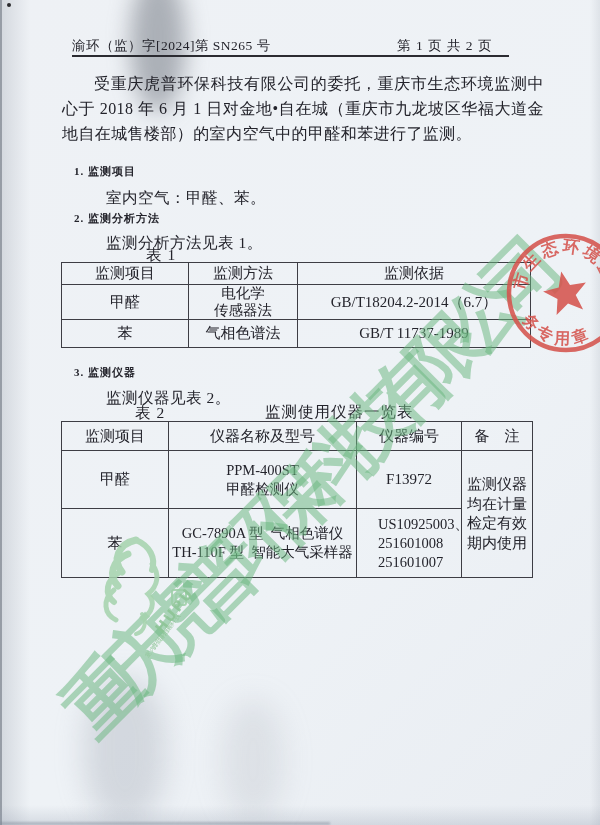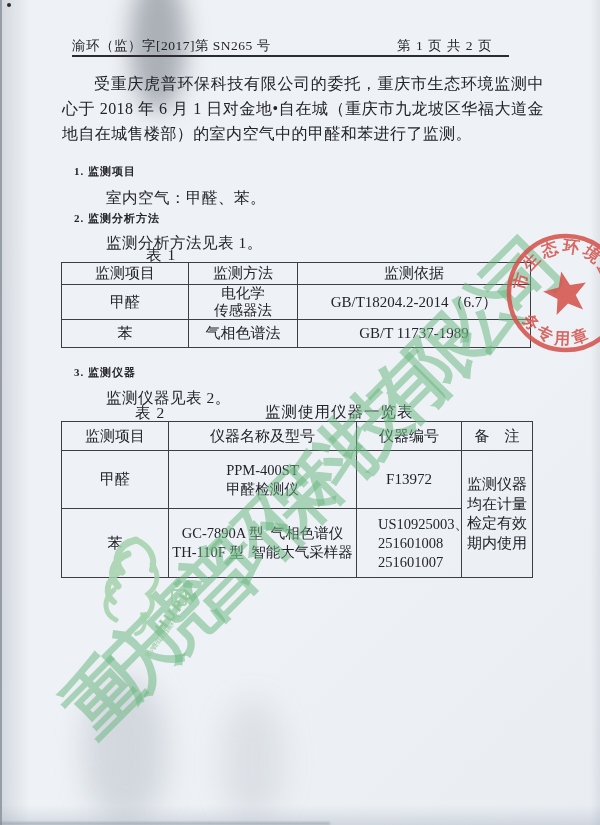--- a/index.html
+++ b/index.html
@@ -91,21 +91,21 @@
     </g>
     <g stroke="#9ccfa6" fill="none">
       <rect x="94" y="56" width="14" height="15" rx="2" stroke-width="2"></rect>
       <path d="M98,60 L104,60 M98,60 L98,67 M101,63 L104,63" stroke-width="1.5"></path>
     </g>
     <text transform="translate(84,100) rotate(-52)" font-family="DejaVu Sans, sans-serif" font-weight="bold" font-size="14" letter-spacing="2" fill="#8cc494">HUPU</text>
     <text transform="translate(76,116) rotate(-52)" font-family="DejaVu Sans, sans-serif" font-size="6.5" letter-spacing="1" fill="#8cc494">虎普环保科技</text>
     <text transform="translate(70,124) rotate(-52)" font-family="DejaVu Sans, sans-serif" font-size="6" letter-spacing="1" fill="#8cc494">室内环境治理</text>
   </svg>
 
-  <div class="hdr-left">渝环（监）字[2017]第 SN265 号</div>
+  <div class="hdr-left">渝环（监）字[2024]第 SN265 号</div>
   <div class="hdr-right">第 1 页 共 2 页</div>
   <div class="hdr-rule"></div>
 
   <div class="intro">受重庆虎普环保科技有限公司的委托，重庆市生态环境监测中心于 2018 年 6 月 1 日对金地•自在城（重庆市九龙坡区华福大道金地自在城售楼部）的室内空气中的甲醛和苯进行了监测。</div>
 
   <div class="sec-title s1t">1. 监测项目</div>
   <div class="sec-body s1b">室内空气：甲醛、苯。</div>
 
   <div class="sec-title s2t">2. 监测分析方法</div>
   <div class="sec-body s2b">监测分析方法见表 1。</div>

